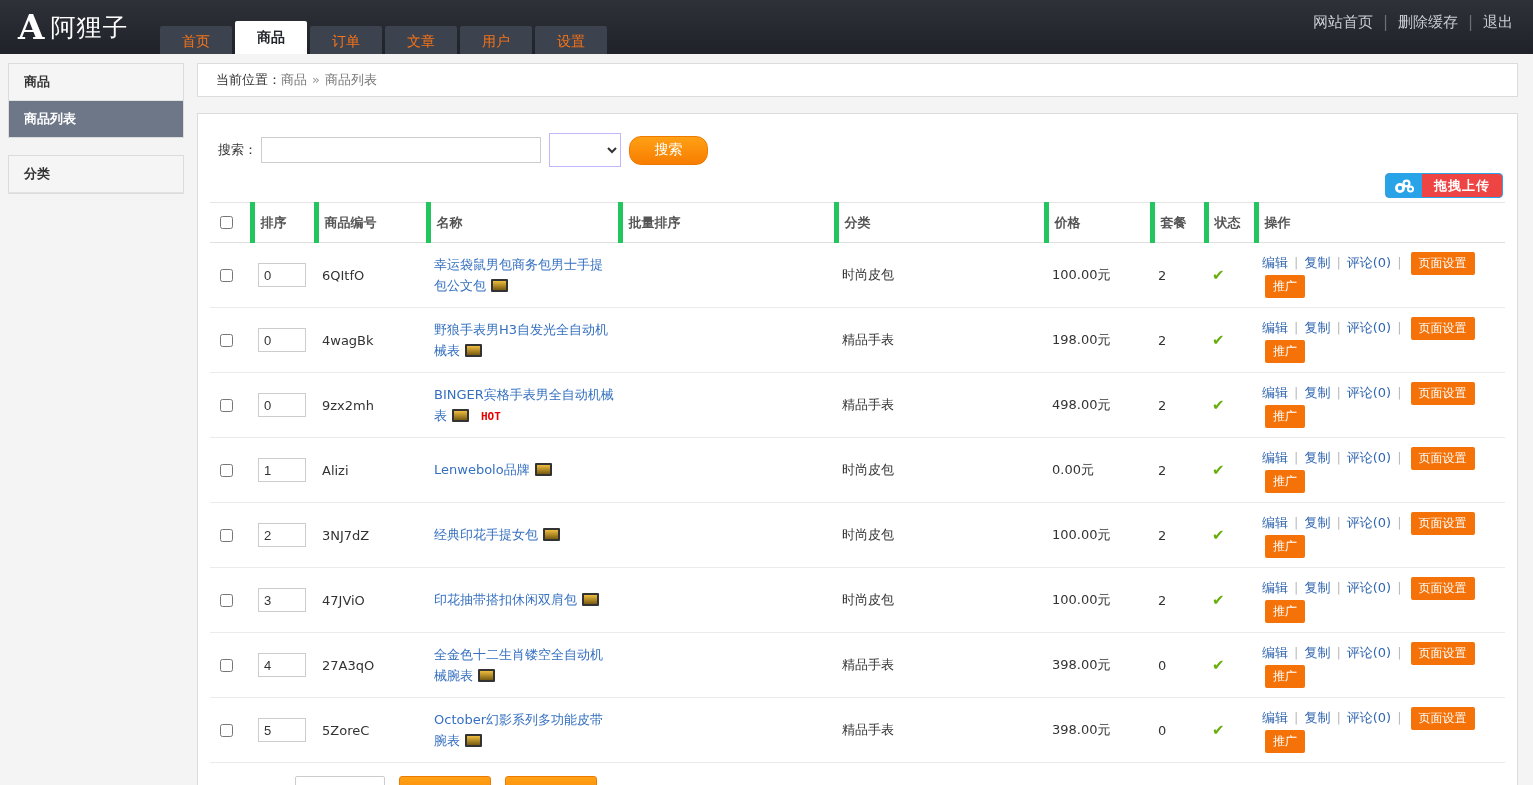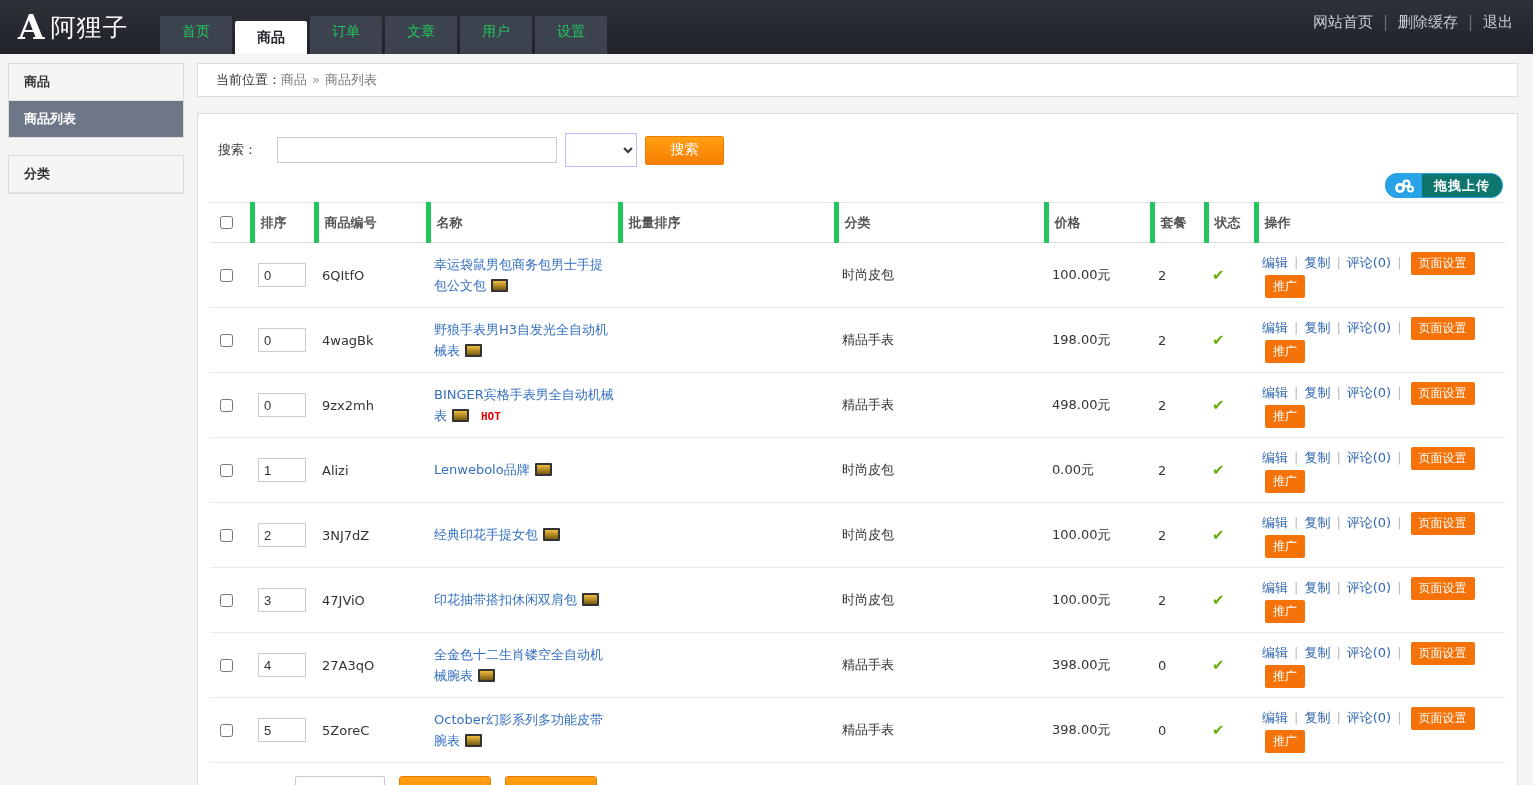--- a/index.html
+++ b/index.html
@@ -10,22 +10,22 @@
     font-family:"DejaVu Sans","Liberation Sans",sans-serif;
     font-size:13px; color:#333;
   }
 
   
   .topbar { position:relative; height:54px; background:linear-gradient(180deg,#2e3138,#1f2228); }
   .logo { position:absolute; left:18px; top:8px; display:flex; align-items:center; color:#fff; cursor:pointer; }
   .logo-mark { font-size:34px; font-weight:bold; font-family:"DejaVu Serif","Liberation Serif",serif; line-height:38px; }
   .logo-text { font-size:25px; margin-left:6px; letter-spacing:1px; }
   .nav { position:absolute; left:160px; bottom:0; display:flex; align-items:flex-end; }
-  .nav-tab { width:72px; height:38px; line-height:30px; margin-right:3px; text-align:center;
-             background:#3d434e; color:#22c55e; font-size:14px; cursor:pointer; border-radius:2px 2px 0 0; }
+  .nav-tab { width:72px; height:28px; line-height:30px; margin-right:3px; text-align:center;
+             background:#3d434e; color:#f97316; font-size:14px; cursor:pointer; border-radius:2px 2px 0 0; }
   .nav-tab.active { background:#fff; color:#23262c; height:33px; line-height:33px; font-weight:bold; }
   .quick-links { position:absolute; right:20px; top:13px; color:#c9ccd3; font-size:15px; }
   .quick-links span.link { cursor:pointer; }
   .quick-links span.sep { color:#6a6f78; margin:0 10px; }
 
   
   .layout { display:flex; padding:9px 15px 0 8px; }
   .sidebar { width:176px; flex-shrink:0; margin-right:13px; }
   .side-panel { background:#fff; border:1px solid #dcdcdc; margin-bottom:17px; }
   .side-header { padding:9px 15px; background:#f5f5f5; border-bottom:1px solid #e3e3e3; font-weight:bold; font-size:13px; color:#333; }
@@ -37,29 +37,29 @@
   
   .breadcrumb { background:#fff; border:1px solid #dcdcdc; padding:7px 18px; font-size:13px; color:#888; margin-bottom:16px; }
   .breadcrumb .bc-prefix { color:#333; font-weight:normal; }
   .breadcrumb .bc-link { color:#777; cursor:pointer; }
   .breadcrumb .bc-sep { margin:0 5px; color:#999; }
 
   
   .content-panel { background:#fff; border:1px solid #dcdcdc; padding:0 12px 14px 12px; }
 
   .search-row { display:flex; align-items:center; padding:19px 0 12px 8px; }
-  .search-label { margin-right:20px; color:#333; }
+  .search-label { margin-right:4px; color:#333; }
   .search-input { width:280px; height:26px; border:1px solid #ccc; padding:0 6px; font-size:13px; outline:none; }
   .category-select { height:28px; margin-left:8px; border:1px solid #c4b5fd; background:#fff; font-size:13px; padding:16px 2px; width:72px; color:#333; }
   .search-btn { margin-left:8px; width:79px; height:29px; background:linear-gradient(180deg,#ffa015,#f87d00);
-                border:1px solid #ee7a00; color:#fff; font-size:14px; border-radius:2px; cursor:pointer; }
+                border:1px solid #ee7a00; color:#fff; font-size:14px; border-radius:12px; cursor:pointer; }
 
   .upload-row { display:flex; justify-content:flex-end; margin:-6px 2px 4px 0; }
-  .upload-btn { display:flex; align-items:stretch; height:25px; border:1px solid #2aa5e9; border-radius:12px;
-                overflow:hidden; background:#0f766e; cursor:pointer; }
+  .upload-btn { display:flex; align-items:stretch; height:25px; border:1px solid #2aa5e9; border-radius:4px;
+                overflow:hidden; background:#ef4444; cursor:pointer; }
   .upload-icon-box { width:36px; background:#29a3e8; display:flex; align-items:center; justify-content:center; }
   .upload-text { color:#fff; font-weight:bold; font-size:13px; line-height:23px; padding:0 12px; letter-spacing:1px; }
 
   
   table.products { width:100%; border-collapse:collapse; table-layout:fixed; }
   .products th { border-top:1px solid #e5e5e5; border-bottom:1px solid #e0e0e0; padding:10px 6px; text-align:left;
                  font-size:13px; color:#555; font-weight:bold; }
   .products th + th { border-left:5px solid #22c55e; }
   .products td { padding:9px 6px; border-bottom:1px solid #ebebeb; font-size:13px; color:#333; vertical-align:middle; word-wrap:break-word; }
   .col-check { text-align:left; padding-left:10px; }

